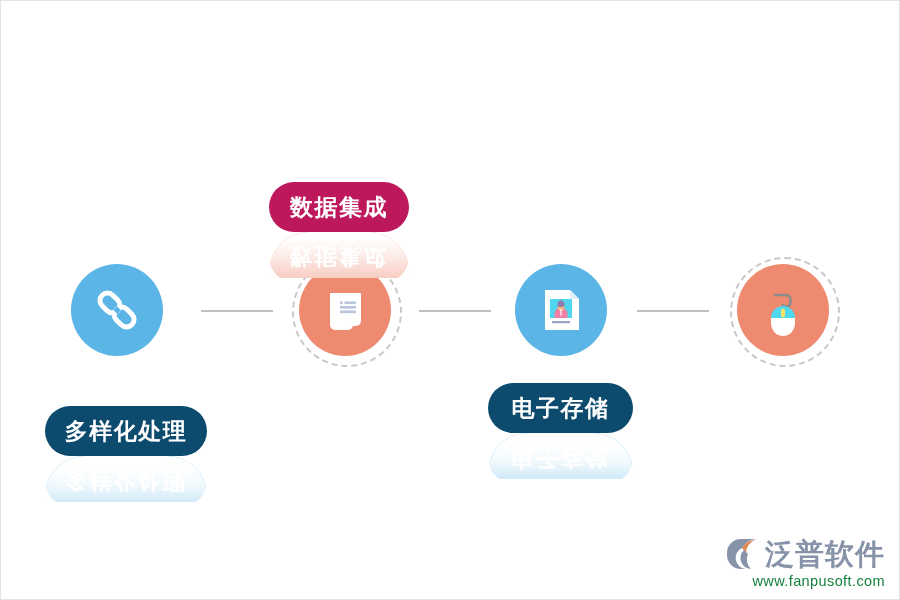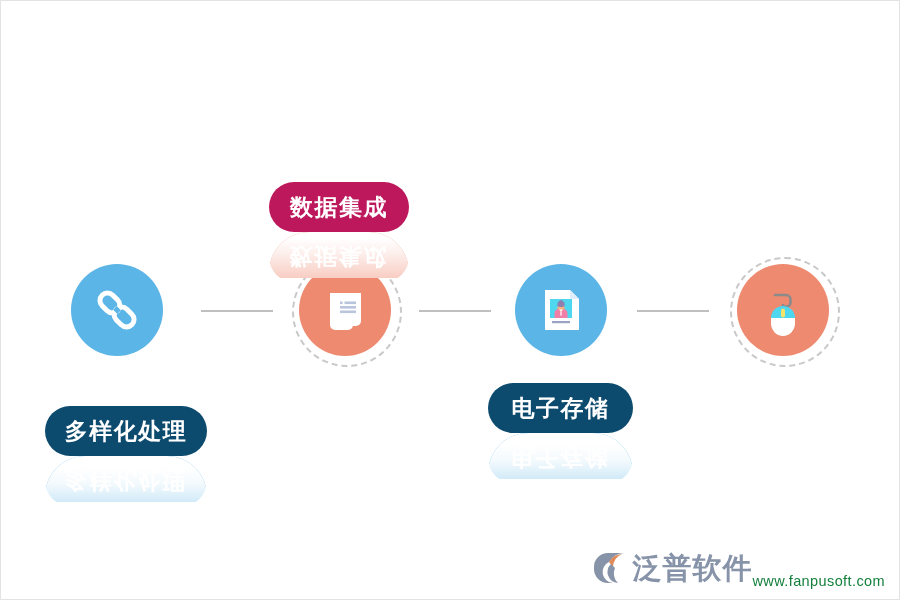--- a/index.html
+++ b/index.html
@@ -100,21 +100,21 @@
 
   #pill1 { left: 268px; top: 181px; width: 140px; }
   #pill2 { left: 712px; top: 181px; width: 140px; }
   #pill3 { left: 44px;  top: 405px; width: 162px; }
   #pill4 { left: 487px; top: 382px; width: 145px; }
 
   
   #logo {
     position: absolute;
     right: 14px; bottom: 10px;
-    display: flex; flex-direction: row; align-items: flex-end;
+    display: flex; flex-direction: column; align-items: flex-end;
   }
   .logo-row { display: flex; align-items: center; }
   .logo-text {
     font-size: 29px; font-weight: bold;
     color: #8793a8;
     letter-spacing: 1px;
     margin-left: 4px;
   }
   .logo-url {
     font-size: 14.5px;

